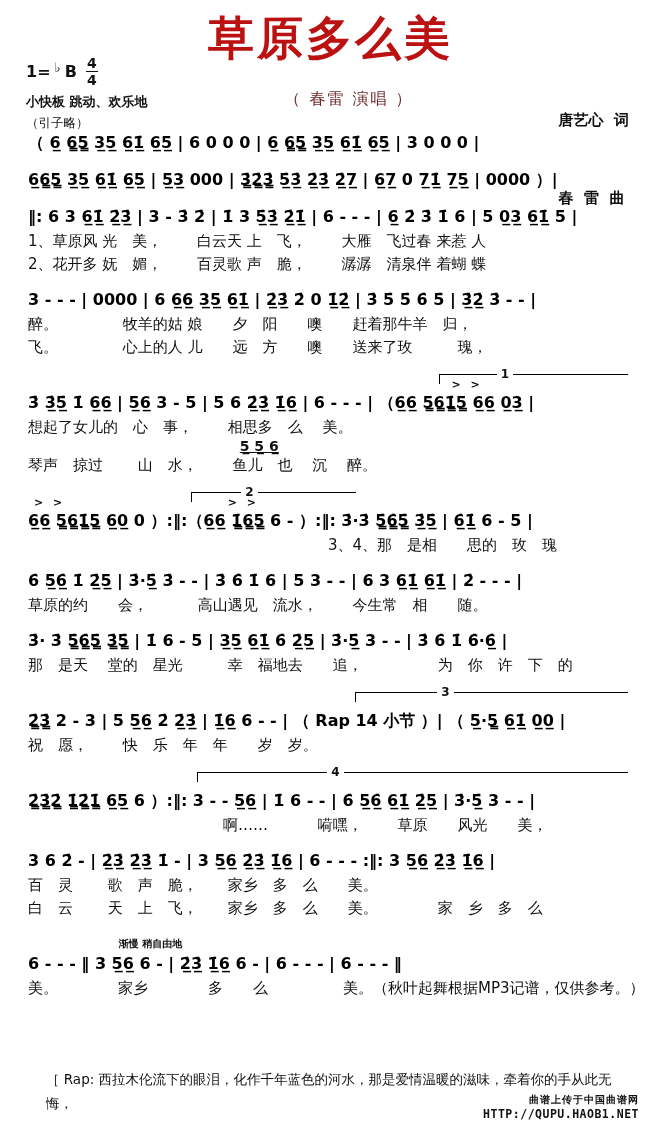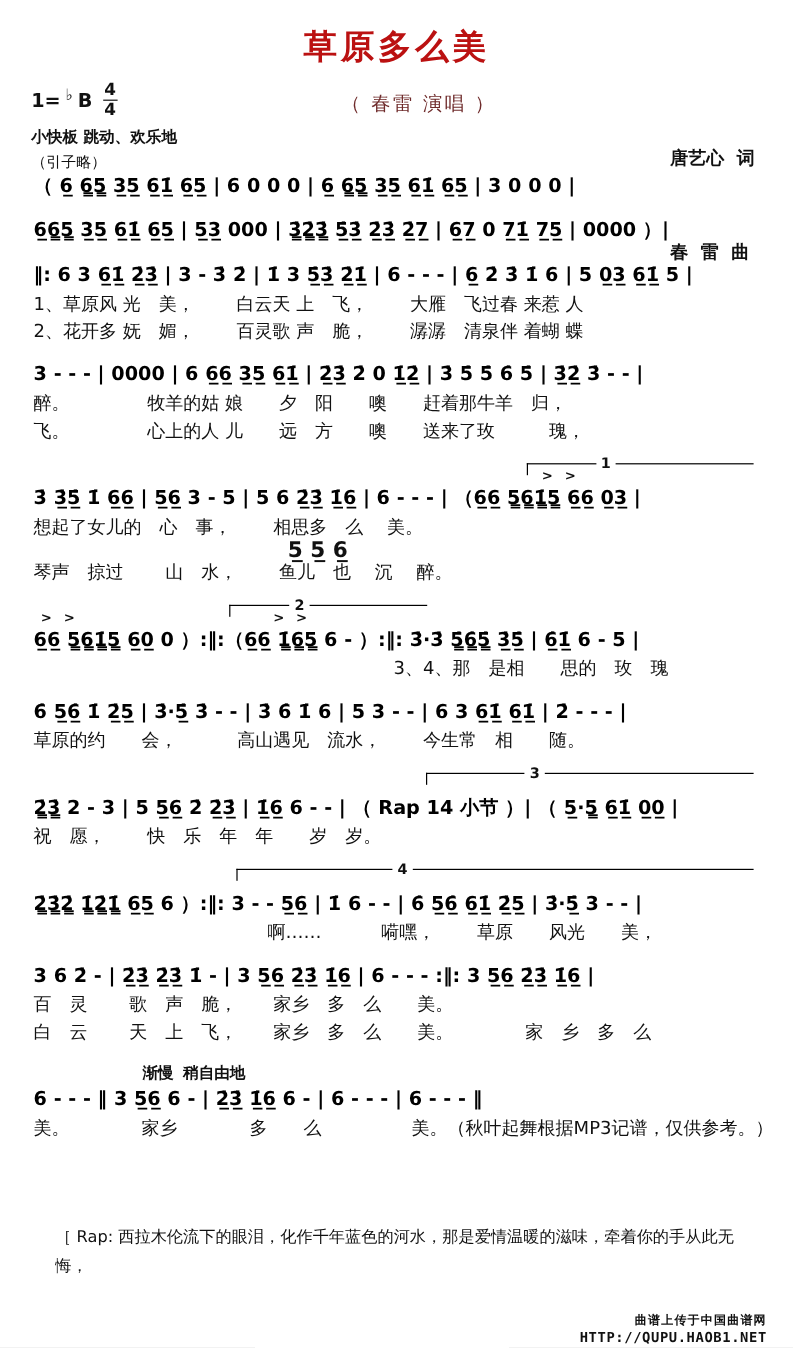--- a/index.html
+++ b/index.html
@@ -8,22 +8,22 @@
     width:661px;height:1123px;
     margin:0 auto;
     background:#ffffff;
     overflow:hidden;
     font-family:"DejaVu Sans",sans-serif;
     color:#111;
   }
   
   .header{position:relative;height:126px;}
   .title{
-    text-align:center;margin:12px;padding-top:8px;
-    font-size:28px;font-weight:bold;letter-spacing:3px;
+    text-align:center;margin:0;padding-top:8px;
+    font-size:46px;font-weight:bold;letter-spacing:3px;
     color:#bb1111;
   }
   .subtitle{
     text-align:center;margin-top:19px;
     font-size:16px;font-weight:normal;letter-spacing:2px;
     color:#6e2a2a;
     padding-left:37px;
   }
   .credits{
     position:absolute;right:32px;top:54px;
@@ -58,24 +58,24 @@
     position:absolute;top:-8px;left:30%;
     background:#fff;padding:0 4px;
     font-size:12px;font-weight:bold;line-height:14px;
   }
   .accent{
     position:absolute;bottom:-1px;
     font-size:11px;font-weight:bold;letter-spacing:3px;line-height:12px;
   }
   .tempomark{
     position:absolute;bottom:0;
-    font-size:13px;font-weight:bold;white-space:pre;font-family:Liberation Mono, monospace;
+    font-size:10px;font-weight:bold;white-space:pre;
   }
   .grace{
-    font-size:18px;font-weight:bold;line-height:15px;white-space:pre;
+    font-size:14px;font-weight:bold;line-height:15px;white-space:pre;text-decoration:underline;
   }
   
   .rap{
     padding:10px 30px 0 46px;
     font-size:13.5px;line-height:1.75;white-space:pre-wrap;
   }
   .footer{
     position:absolute;right:22px;bottom:2px;text-align:right;
   }
   .site-name{font-size:10px;font-weight:bold;letter-spacing:1px;margin-left:23px;}
@@ -149,20 +149,24 @@
           <div class="accent" style="left: 33%;">&gt; &gt;</div>
         </div>
         <div class="music">6̲6̲ 5̳6̳1̳̇5̳ 6̲0̲ 0 ）:‖:（6̲6̲ 1̳̇6̳5̳ 6 - ）:‖: 3̇·3̇ 5̳̇6̳̇5̳̇ 3̲̇5̲̇ | 6̲̇1̲̇ 6 - 5 |</div>
         <div class="lyric">　　　　　　　　　　　　　　　　　　　　3、4、那　是相　　思的　玫　瑰</div>
       </div>
       <div class="system">
         <div class="music">6̇ 5̲6̲̇ 1̇ 2̲̇5̲ | 3̇·5̲̇ 3̇ - - | 3̇ 6̇ 1̇ 6 | 5 3 - - | 6 3 6̲1̲̇ 6̲1̲̇ | 2̇ - - - |</div>
         <div class="lyric">草原的约　　会，　　　 高山遇见　流水，　　 今生常　相　　随。</div>
       </div>
       <div class="system">
+        <div class="music">3̇· 3̇ 5̳̇6̳̇5̳̇ 3̳̇5̳̇ | 1̇ 6 - 5 | 3̲5̲ 6̲1̲̇ 6̇ 2̲̇5̲ | 3̇·5̲̇ 3 - - | 3̇ 6̇ 1̇ 6̇·6̲̇ |</div>
+        <div class="lyric">那　是天　 堂的　星光　　　幸　福地去　　追，　　　　　为　你　许　下　的</div>
+      </div>
+      <div class="system">
         <div class="annos">
           <div class="volta" style="left: 54%; width: 45%;">
             <span class="volta-label">3</span>
           </div>
         </div>
         <div class="music">2̳̇3̳̇ 2 - 3 | 5 5̲6̲ 2̇ 2̲̇3̲̇ | 1̲̇6̲ 6 - - | （ Rap 14 小节 ）| （ 5̲·5̳ 6̲1̲̇ 0̲0̲ |</div>
         <div class="lyric">祝　愿，　　 快　乐　年　年　　岁　岁。</div>
       </div>
       <div class="system">
         <div class="annos">

